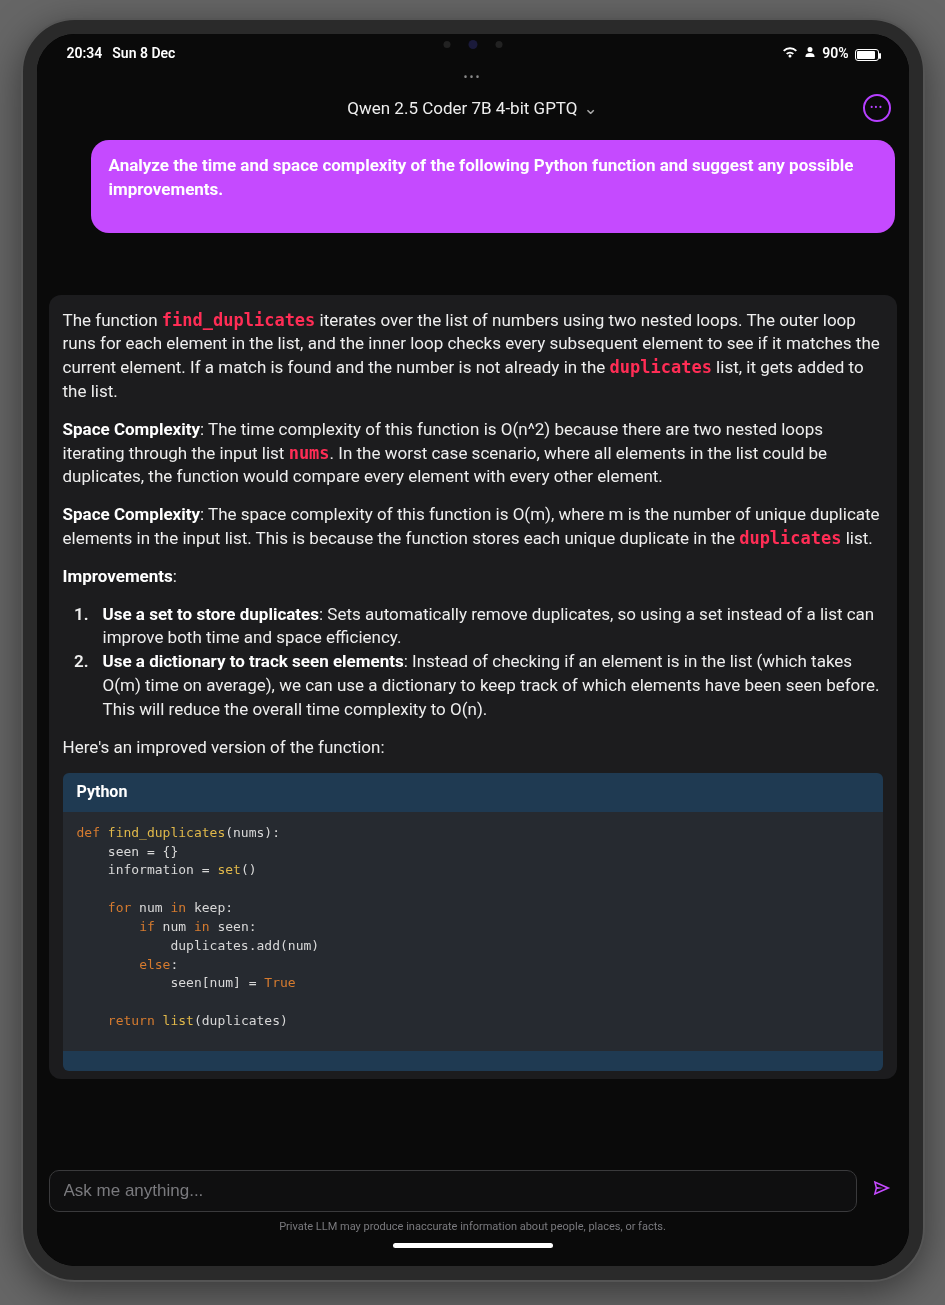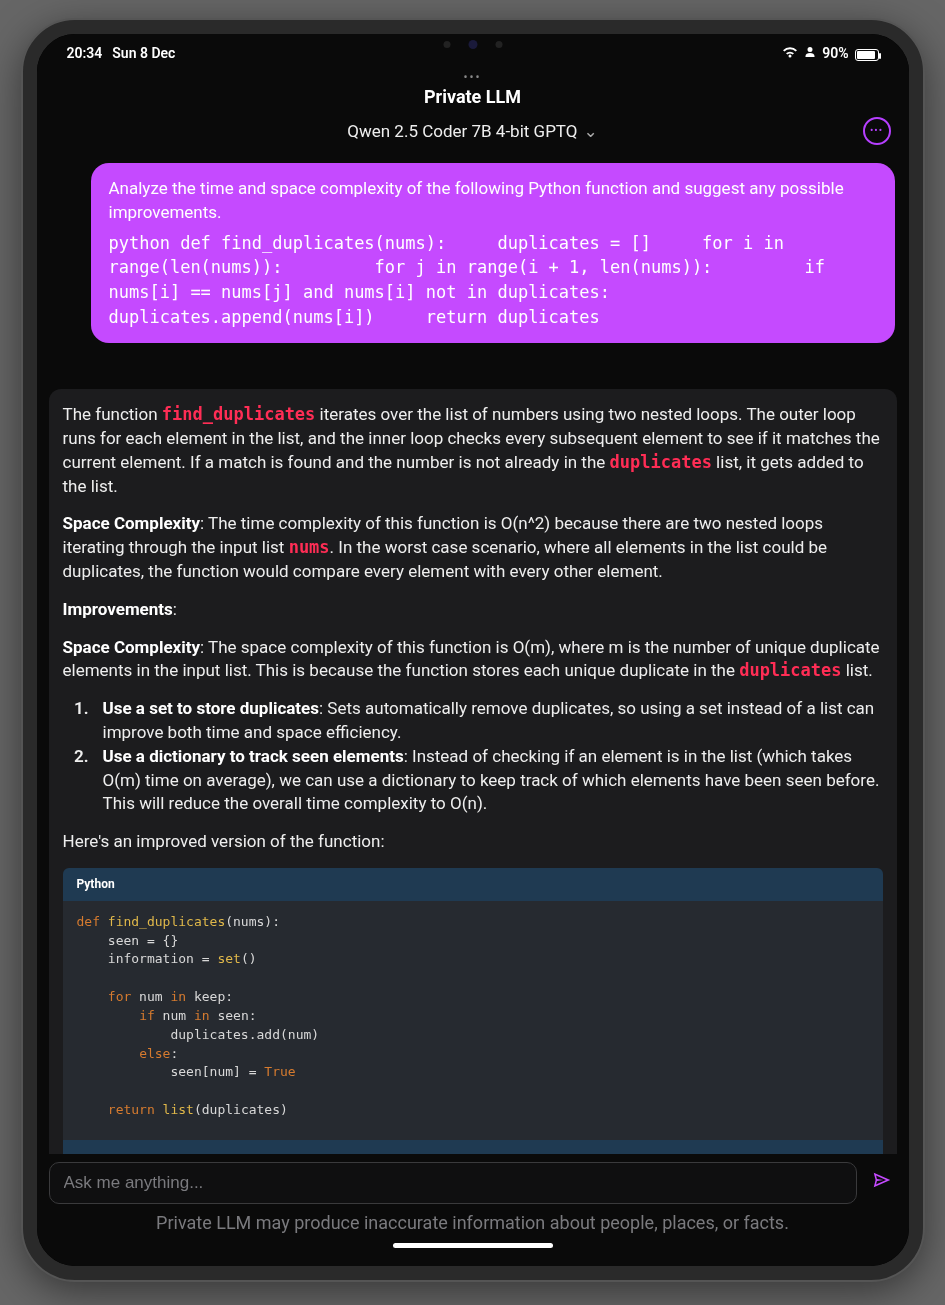--- a/index.html
+++ b/index.html
@@ -77,32 +77,32 @@
   .user-bubble {
     background: #c54aff;
     color: #fff;
     border-radius: 18px;
     padding: 14px 18px;
     margin-left: 42px;
     margin-right: 2px;
     font-size: 17px;
     line-height: 1.4;
   }
-  .user-bubble .intro { margin-bottom: 6px; }
+  .user-bubble .intro { margin-bottom: 17px; font-weight: bold; }
   .user-bubble .code {
     font-family: "SF Mono", Menlo, Consolas, monospace;
     font-size: 17px;
     white-space: pre-wrap;
     line-height: 1.45;
   }
 
   .assistant {
     background: #1c1c1e;
     border-radius: 12px;
-    margin-top: 46px;
+    margin-top: 62px;
     padding: 14px 14px 8px 14px;
     font-size: 17px;
     line-height: 1.4;
     color: #eee;
   }
   .assistant p { margin-bottom: 14px; }
   .mono-red { font-family:"SF Mono",Menlo,monospace; color:#ff2d55; font-weight:600; }
   .assistant b { color:#fff; }
   .imp-list { margin-bottom:14px; }
   .imp-list .row { display:flex; }
@@ -112,21 +112,21 @@
   .codeblock {
     background:#1f1f22;
     border-radius:6px;
     margin-top:6px;
     overflow:hidden;
   }
   .codeblock .lang {
     background:#1f3a52;
     padding:8px 14px;
     font-weight:700;
-    font-size:12px;
+    font-size:16px;
     color:#fff;
   }
   .codeblock pre {
     background:#262a30;
     padding:12px 14px 20px 14px;
     font-family:"SF Mono",Menlo,monospace;
     font-size:13px;
     line-height:1.45;
     color:#d8d8d8;
     white-space:pre;
@@ -157,21 +157,21 @@
     flex:1;
     background:#0f0f10;
     border:1px solid #3a3a3c;
     border-radius:10px;
     padding:10px 14px;
     color:#fff;
     font-size:17px;
   }
   .input-field::placeholder { color:#7a7a7e; }
   .send-btn { color:#c54aff; background:none;border:none;font-size:22px;padding:4px; }
-  .disclaimer { text-align:center;color:#7a7a7e;font-size:18px;margin-top:8px; }
+  .disclaimer { text-align:center;color:#7a7a7e;font-size:11px;margin-top:8px; }
   .home-indicator {
     width:160px;height:5px;background:#fff;border-radius:3px;margin:10px auto 0 auto;
   }
 </style>
 </head>
 <body>
 
 <div class="device">
   <div class="camera">
     <span class="dot"></span>
@@ -197,48 +197,46 @@
             </svg>
         </span>
         <span>90%</span>
         <span class="battery">
             <span class="fill"></span>
           </span>
       </div>
     </div>
 
     <div class="app-dots">•••</div>
-    <div class="app-title">Private LLM</div>
     <div class="model-row">
       <span>
         <span>Qwen 2.5 Coder 7B 4-bit GPTQ</span><span class="chev">⌄</span>
       </span>
       <div class="options-btn">
           <span>•••</span>
         </div>
     </div>
 
     <div class="chat">
 
       <div class="user-bubble">
         <div class="intro">Analyze the time and space complexity of the following Python function and suggest any possible improvements.</div>
-        <div class="code">python def find_duplicates(nums):     duplicates = []     for i in range(len(nums)):         for j in range(i + 1, len(nums)):         if nums[i] == nums[j] and nums[i] not in duplicates: duplicates.append(nums[i])     return duplicates</div>
       </div>
 
       <div class="assistant">
         <p>
           <span>The function </span><span class="mono-red">find_duplicates</span><span> iterates over the list of numbers using two nested loops. The outer loop runs for each element in the list, and the inner loop checks every subsequent element to see if it matches the current element. If a match is found and the number is not already in the </span><span class="mono-red">duplicates</span><span> list, it gets added to the list.</span>
         </p>
         <p>
           <b>Space Complexity</b><span>: The time complexity of this function is O(n^2) because there are two nested loops iterating through the input list </span><span class="mono-red">nums</span><span>. In the worst case scenario, where all elements in the list could be duplicates, the function would compare every element with every other element.</span>
         </p>
-        <p><b>Improvements</b>:</p>
         <p>
           <b>Space Complexity</b><span>: The space complexity of this function is O(m), where m is the number of unique duplicate elements in the input list. This is because the function stores each unique duplicate in the </span><span class="mono-red">duplicates</span><span> list.</span>
         </p>
+        <p><b>Improvements</b>:</p>
         <div class="imp-list">
           <div class="row">
             <div class="num">1.</div>
             <div class="txt"><b>Use a set to store duplicates</b><span>: Sets automatically remove duplicates, so using a set instead of a list can improve both time and space efficiency.</span></div>
           </div>
           <div class="row">
             <div class="num">2.</div>
             <div class="txt"><b>Use a dictionary to track seen elements</b><span>: Instead of checking if an element is in the list (which takes O(m) time on average), we can use a dictionary to keep track of which elements have been seen before. This will reduce the overall time complexity to O(n).</span></div>
           </div>
         </div>

